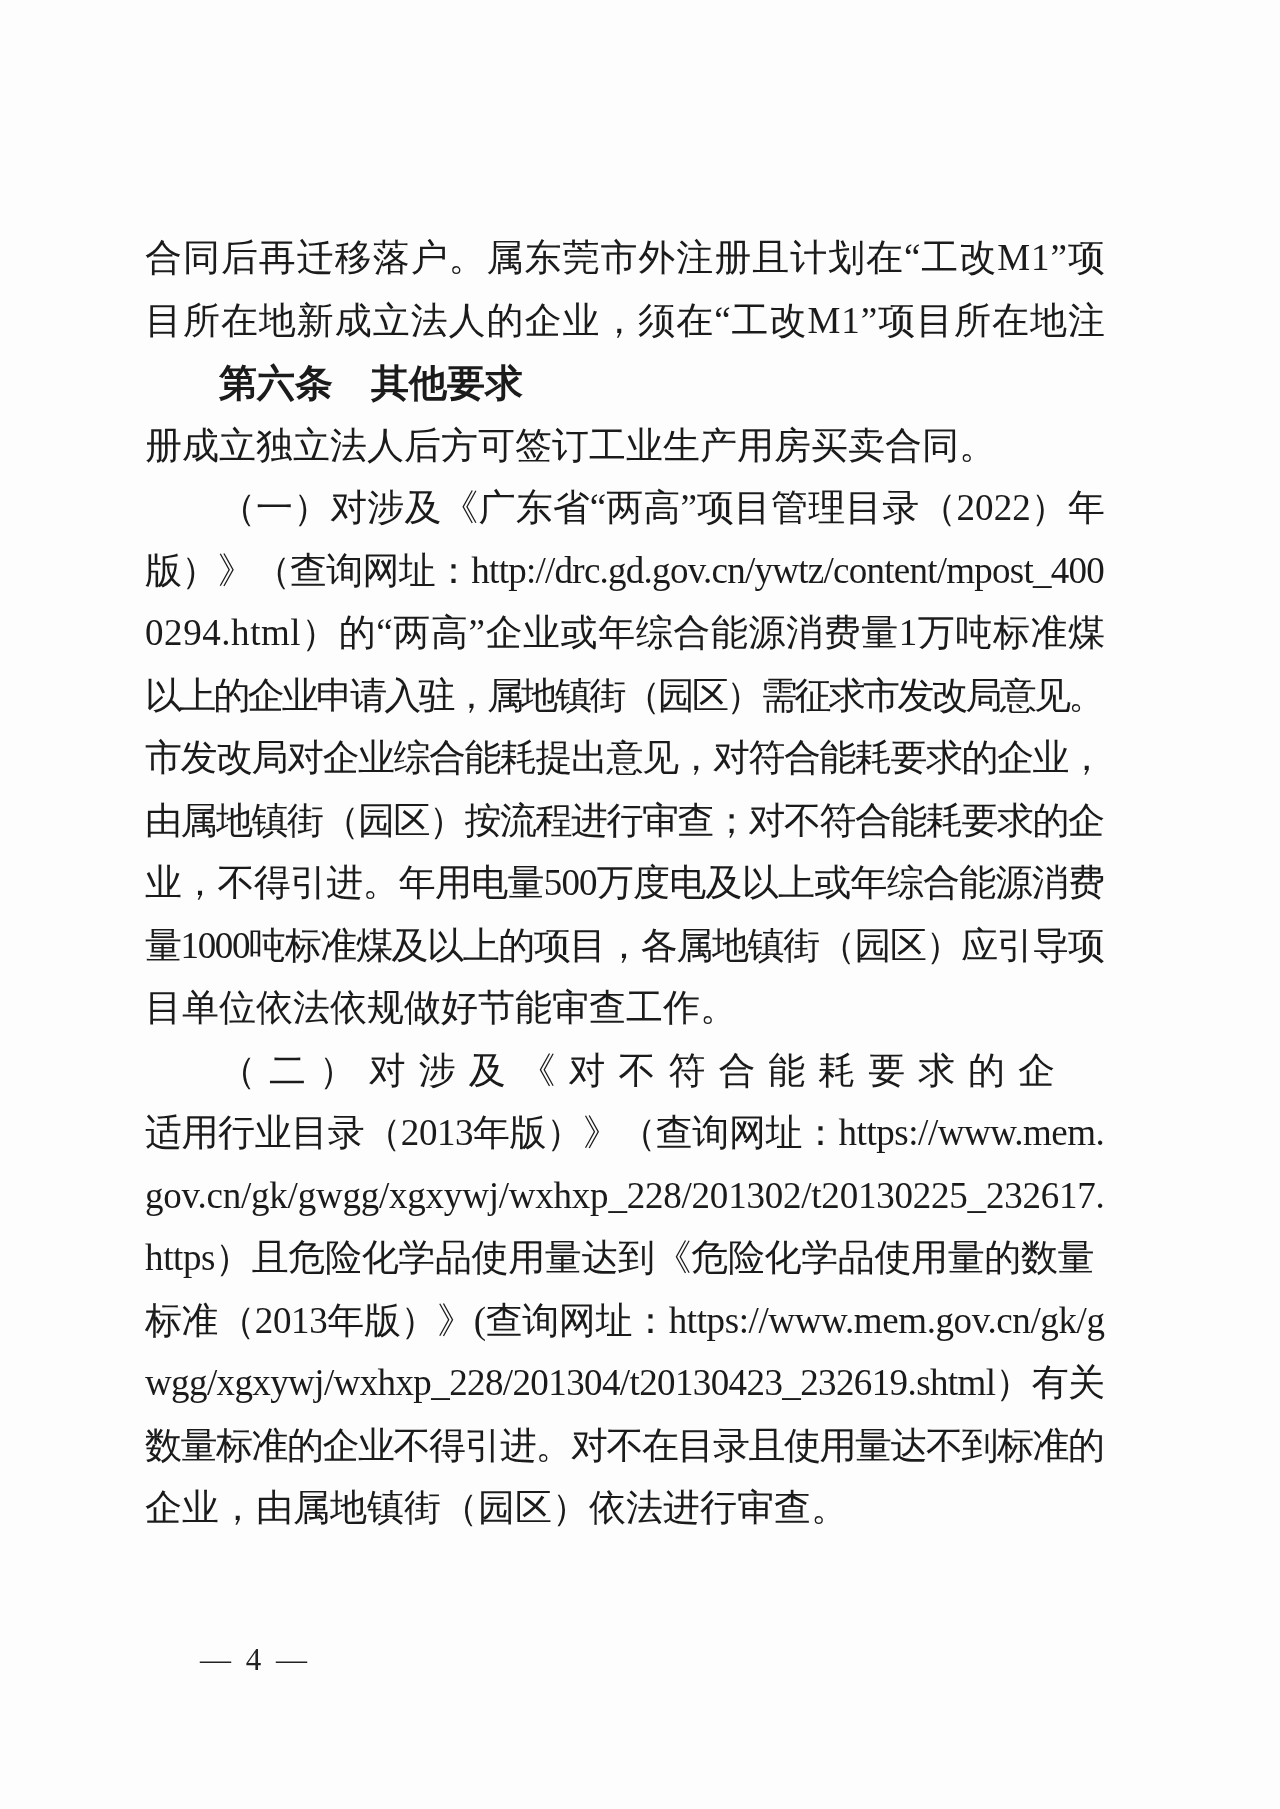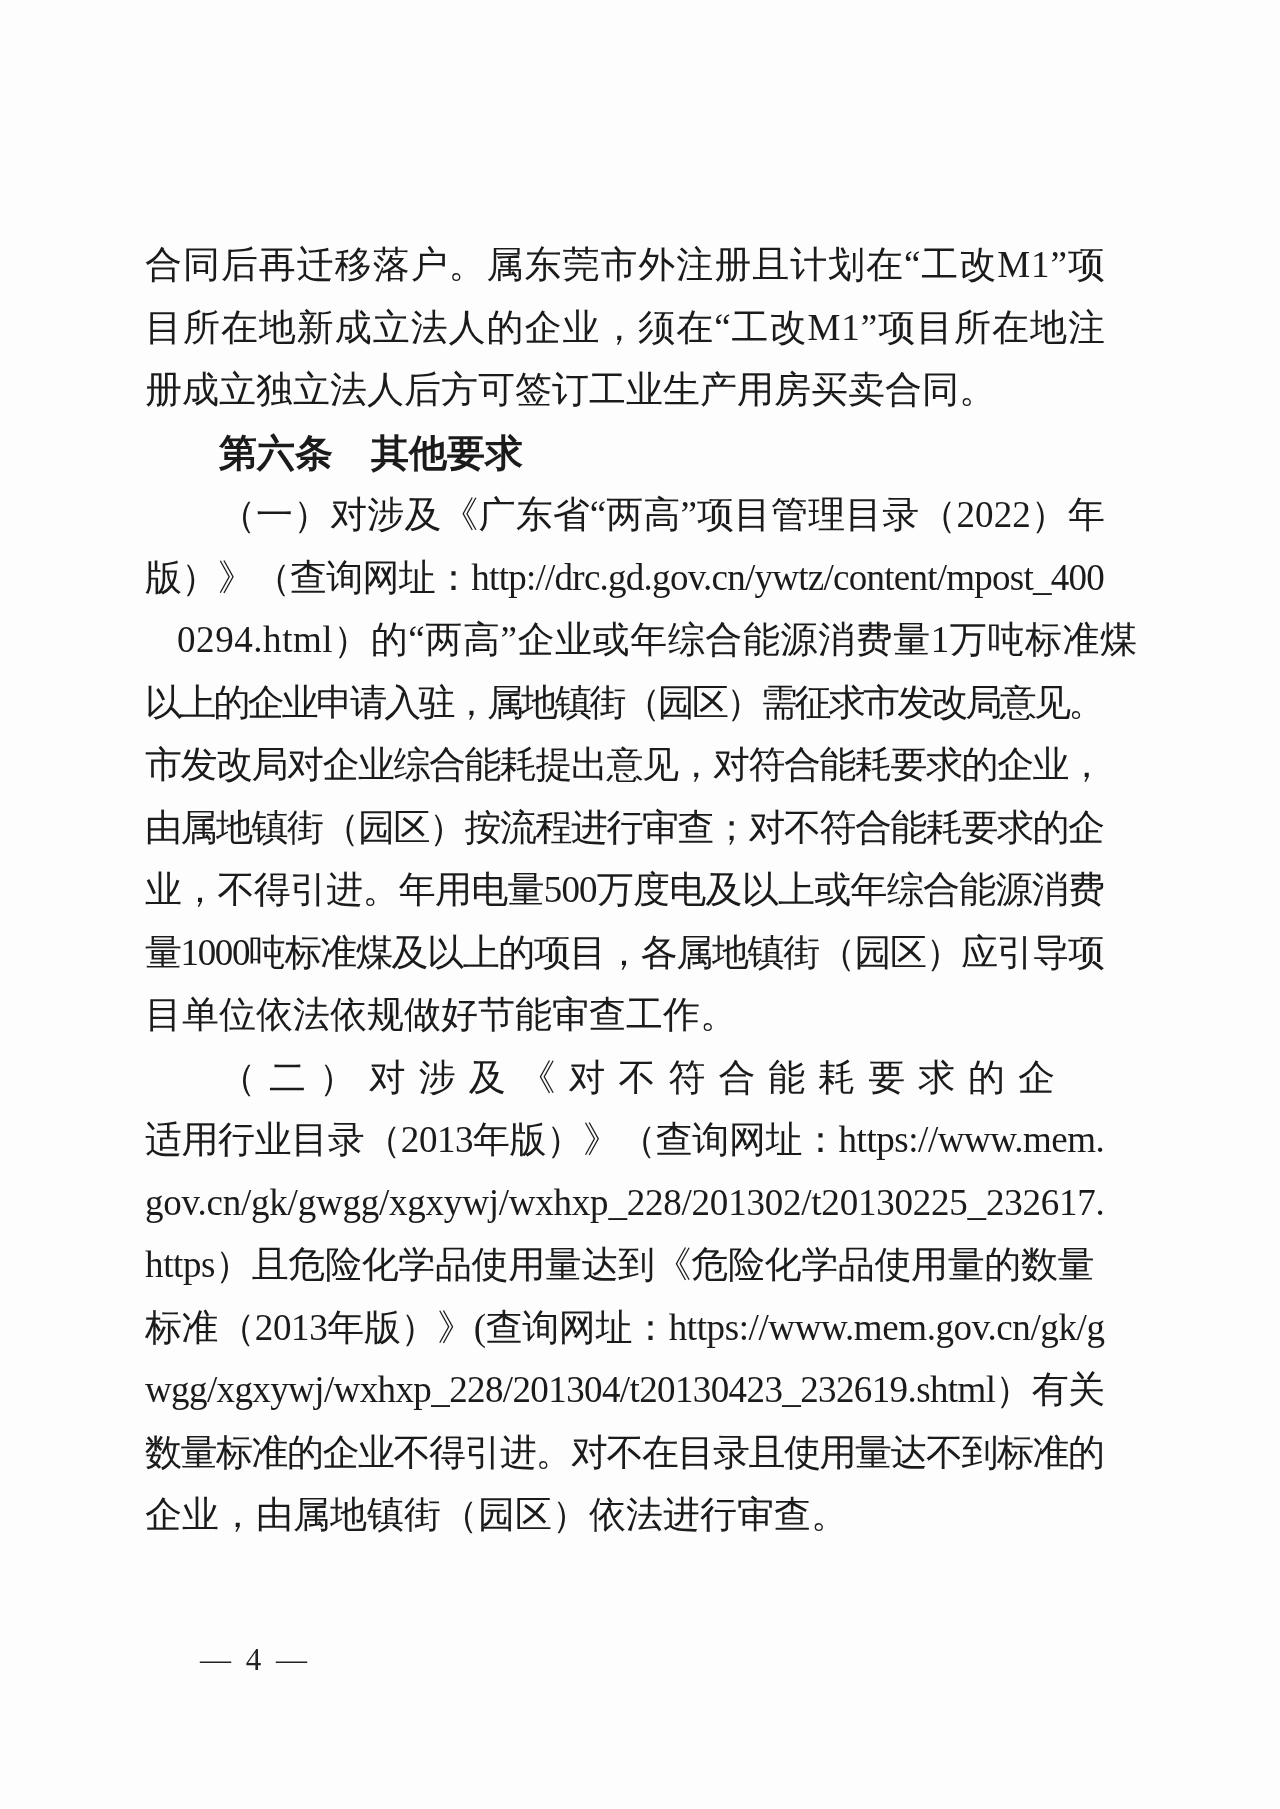--- a/index.html
+++ b/index.html
@@ -12,21 +12,21 @@
     width: 1280px;
     height: 1809px;
     background: #fdfdfd;
     overflow: hidden;
     font-family: "Liberation Serif", "DejaVu Serif", serif;
     color: #1b1b1b;
   }
   .content {
     position: absolute;
     left: 145px;
-    top: 234px;
+    top: 227px;
     width: 960px;
   }
   .line {
     height: 62.5px;
     line-height: 62.5px;
     font-size: 37px;
     white-space: nowrap;
     overflow: visible;
   }
   .line.indent {
@@ -49,25 +49,25 @@
     font-family: "Liberation Serif", "DejaVu Serif", serif;
   }
 </style>
 </head>
 <body>
 
 <div class="page">
   <div class="content" id="content">
       <div class="line"><span class="line-text" style="letter-spacing: 0.95px;">合同后再迁移落户。属东莞市外注册且计划在“工改M1”项</span></div>
       <div class="line"><span class="line-text" style="letter-spacing: 0.95px;">目所在地新成立法人的企业，须在“工改M1”项目所在地注</span></div>
+      <div class="line heading indent"><span class="line-text">第六条　其他要求</span></div>
       <div class="line"><span class="line-text">册成立独立法人后方可签订工业生产用房买卖合同。</span></div>
-      <div class="line heading indent"><span class="line-text">第六条　其他要求</span></div>
       <div class="line indent"><span class="line-text" style="letter-spacing: 0.08px;">（一）对涉及《广东省“两高”项目管理目录（2022）年</span></div>
       <div class="line"><span class="line-text" style="letter-spacing: -0.74px;">版）》（查询网址：http://drc.gd.gov.cn/ywtz/content/mpost_400</span></div>
-      <div class="line"><span class="line-text" style="letter-spacing: 0.57px; margin-left: 32px;">0294.html）的“两高”企业或年综合能源消费量1万吨标准煤</span></div>
+      <div class="line"><span class="line-text" style="letter-spacing: 0.57px;">0294.html）的“两高”企业或年综合能源消费量1万吨标准煤</span></div>
       <div class="line"><span class="line-text" style="letter-spacing: -2.81px; font-family: Liberation Serif, serif;">以上的企业申请入驻，属地镇街（园区）需征求市发改局意见。</span></div>
       <div class="line"><span class="line-text" style="letter-spacing: -1.5px;">市发改局对企业综合能耗提出意见，对符合能耗要求的企业，</span></div>
       <div class="line"><span class="line-text" style="letter-spacing: -1.5px;">由属地镇街（园区）按流程进行审查；对不符合能耗要求的企</span></div>
       <div class="line"><span class="line-text" style="letter-spacing: -0.76px;">业，不得引进。年用电量500万度电及以上或年综合能源消费</span></div>
       <div class="line"><span class="line-text" style="letter-spacing: -1.39px;">量1000吨标准煤及以上的项目，各属地镇街（园区）应引导项</span></div>
       <div class="line"><span class="line-text">目单位依法依规做好节能审查工作。</span></div>
       <div class="line indent"><span class="line-text" style="letter-spacing: 12.94px;">（二）对涉及《对不符合能耗要求的企</span></div>
       <div class="line"><span class="line-text" style="letter-spacing: -0.45px;">适用行业目录（2013年版）》（查询网址：https://www.mem.</span></div>
       <div class="line"><span class="line-text" style="letter-spacing: -0.22px;">gov.cn/gk/gwgg/xgxywj/wxhxp_228/201302/t20130225_232617.</span></div>
       <div class="line"><span class="line-text" style="letter-spacing: -0.37px;">https）且危险化学品使用量达到《危险化学品使用量的数量</span></div>

